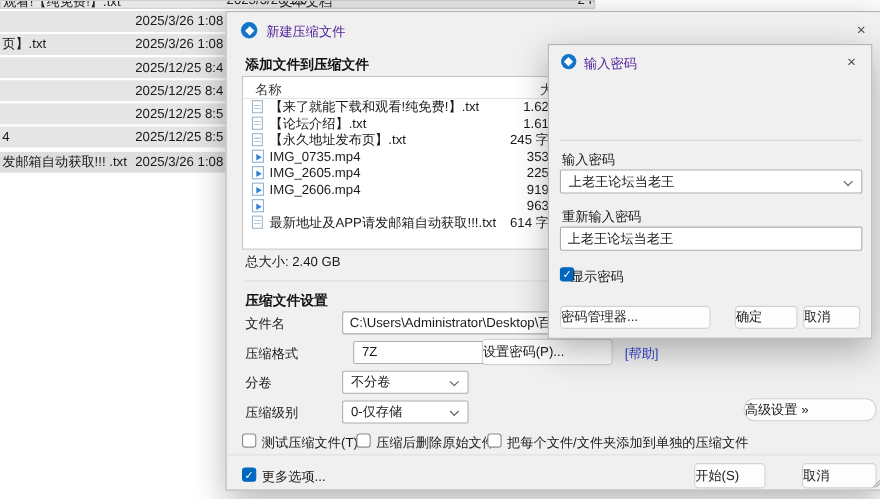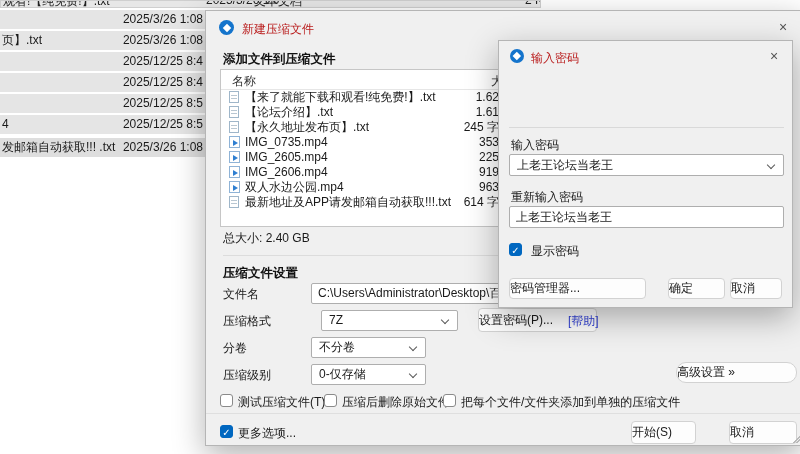--- a/index.html
+++ b/index.html
@@ -11,21 +11,21 @@
   .cutrow { position:absolute; left:0; top:0; width:541px; height:8px; background:#e7e7e7; border:1px solid #cfcfcf; overflow:hidden; }
   .cutrow span { position:absolute; top:-8px; white-space:nowrap; color:#222; }
   .bgrow { position:absolute; left:0; width:205px; height:19px; background:#e5e5e5; overflow:hidden; }
   .bgrow .frag { position:absolute; left:2px; top:0; line-height:19px; white-space:nowrap; color:#1a1a1a; }
   .bgrow .date { position:absolute; right:2px; top:0; line-height:19px; white-space:nowrap; color:#1a1a1a; }
 
   
   .dialog { position:absolute; background:#f0f0f0; border:1px solid #b5b5b5; box-shadow:0 10px 30px rgba(0,0,0,.30); }
   .dlg-icon { position:absolute; border-radius:50%; background:#1474cc; }
   .dlg-icon::after { content:""; position:absolute; left:30%; top:30%; width:40%; height:40%; background:#fff; transform:rotate(45deg); }
-  .dlg-title { position:absolute; white-space:nowrap; color:#b91c1c;text-align:right; }
+  .dlg-title { position:absolute; white-space:nowrap; color:#4c1d95;text-align:right; }
   .dlg-close { position:absolute; width:26px; height:18px; text-align:center; line-height:18px; color:#555; font-size:14px; cursor:default; }
 
   .sect { position:absolute; font-weight:bold; font-size:12.5px; color:#111; white-space:nowrap; }
   .lbl { position:absolute; white-space:nowrap; color:#1a1a1a; }
 
   .tinput { position:absolute; background:#fff; border:1px solid #aeaeae; border-radius:2px; font-family:inherit; font-size:12px; color:#1a1a1a; padding:0 6px; outline:none; }
   .combo { position:absolute; background:#fff; border:1px solid #aeaeae; border-radius:2px; }
   .combo .val { position:absolute; left:7px; top:0; line-height:19px; white-space:nowrap; }
   .chev { position:absolute; right:9px; top:6px; width:6px; height:6px; border-right:1.4px solid #5a5a5a; border-bottom:1.4px solid #5a5a5a; transform:rotate(45deg); }
 
@@ -131,21 +131,20 @@
         <span class="fl-name">IMG_2605.mp4</span>
         <span class="fl-size">225</span>
       </div>
       <div class="fl-row" style="top:95px">
         <span class="ic ic-mp4"></span>
         <span class="fl-name">IMG_2606.mp4</span>
         <span class="fl-size">919</span>
       </div>
       <div class="fl-row" style="top:110px">
         <span class="ic ic-mp4"></span>
-        <span class="fl-name">双人水边公园.mp4</span>
         <span class="fl-size">963</span>
       </div>
       <div class="fl-row" style="top:125px">
         <span class="ic ic-txt"></span>
         <span class="fl-name">最新地址及APP请发邮箱自动获取!!!.txt</span>
         <span class="fl-size">614 字</span>
       </div>
     </div>
 
     <div class="lbl" style="left:17px; top:219px;">总大小: 2.40 GB</div>
@@ -154,21 +153,21 @@
     <div class="sect" style="left:17px; top:254px;">压缩文件设置</div>
 
     <div class="lbl" style="left:17px; top:275px;">文件名</div>
     <input class="tinput" style="left: 105px; top: 272px; width: 384px; height: 21px;" value="C:\Users\Administrator\Desktop\百度下载">
 
     <div class="lbl" style="left:17px; top:302px;">压缩格式</div>
     <div class="combo" style="left:115px; top:299px; width:137px; height:21px;">
       <span class="val">7Z</span>
       <span class="chev"></span>
     </div>
-    <div class="btn" style="left:232px; top:297px; width:119px; height:24px; line-height:22px;margin-left:40px;">设置密码(P)...</div>
+    <div class="btn" style="left:232px; top:297px; width:119px; height:24px; line-height:22px;">设置密码(P)...</div>
     <div class="link" style="left:362px; top:302px;">[帮助]</div>
 
     <div class="lbl" style="left:17px; top:329px;">分卷</div>
     <div class="combo" style="left:105px; top:326px; width:115px; height:21px;">
       <span class="val">不分卷</span>
       <span class="chev"></span>
     </div>
 
     <div class="lbl" style="left:17px; top:356px;">压缩级别</div>
     <div class="combo" style="left:105px; top:353px; width:115px; height:21px;">
@@ -203,20 +202,20 @@
     <div class="lbl" style="left:12px; top:96px;">输入密码</div>
     <div class="combo" style="left:10px; top:113px; width:275px; height:22px; background:#fff;">
       <span class="val" style="line-height:20px;">上老王论坛当老王</span>
       <span class="chev" style="top:7px;"></span>
     </div>
 
     <div class="lbl" style="left:12px; top:148px;">重新输入密码</div>
     <input class="tinput" style="left: 10px; top: 165px; width: 275px; height: 22px;" value="上老王论坛当老王">
 
     <div class="cb checked" style="left:10px; top:202px;">✓</div>
-    <div class="lbl" style="left:32px; top:202px;">显示密码</div>
+    <div class="lbl" style="left:20px; top:202px;">显示密码</div>
 
     <div class="btn" style="left:10px; top:237px; width:137px; height:21px; line-height:19px;">密码管理器...</div>
     <div class="btn" style="left:169px; top:237px; width:57px; height:21px; line-height:19px;">确定</div>
     <div class="btn" style="left:231px; top:237px; width:52px; height:21px; line-height:19px;">取消</div>
   </div>
 
 </div>
 
 </body></html>

